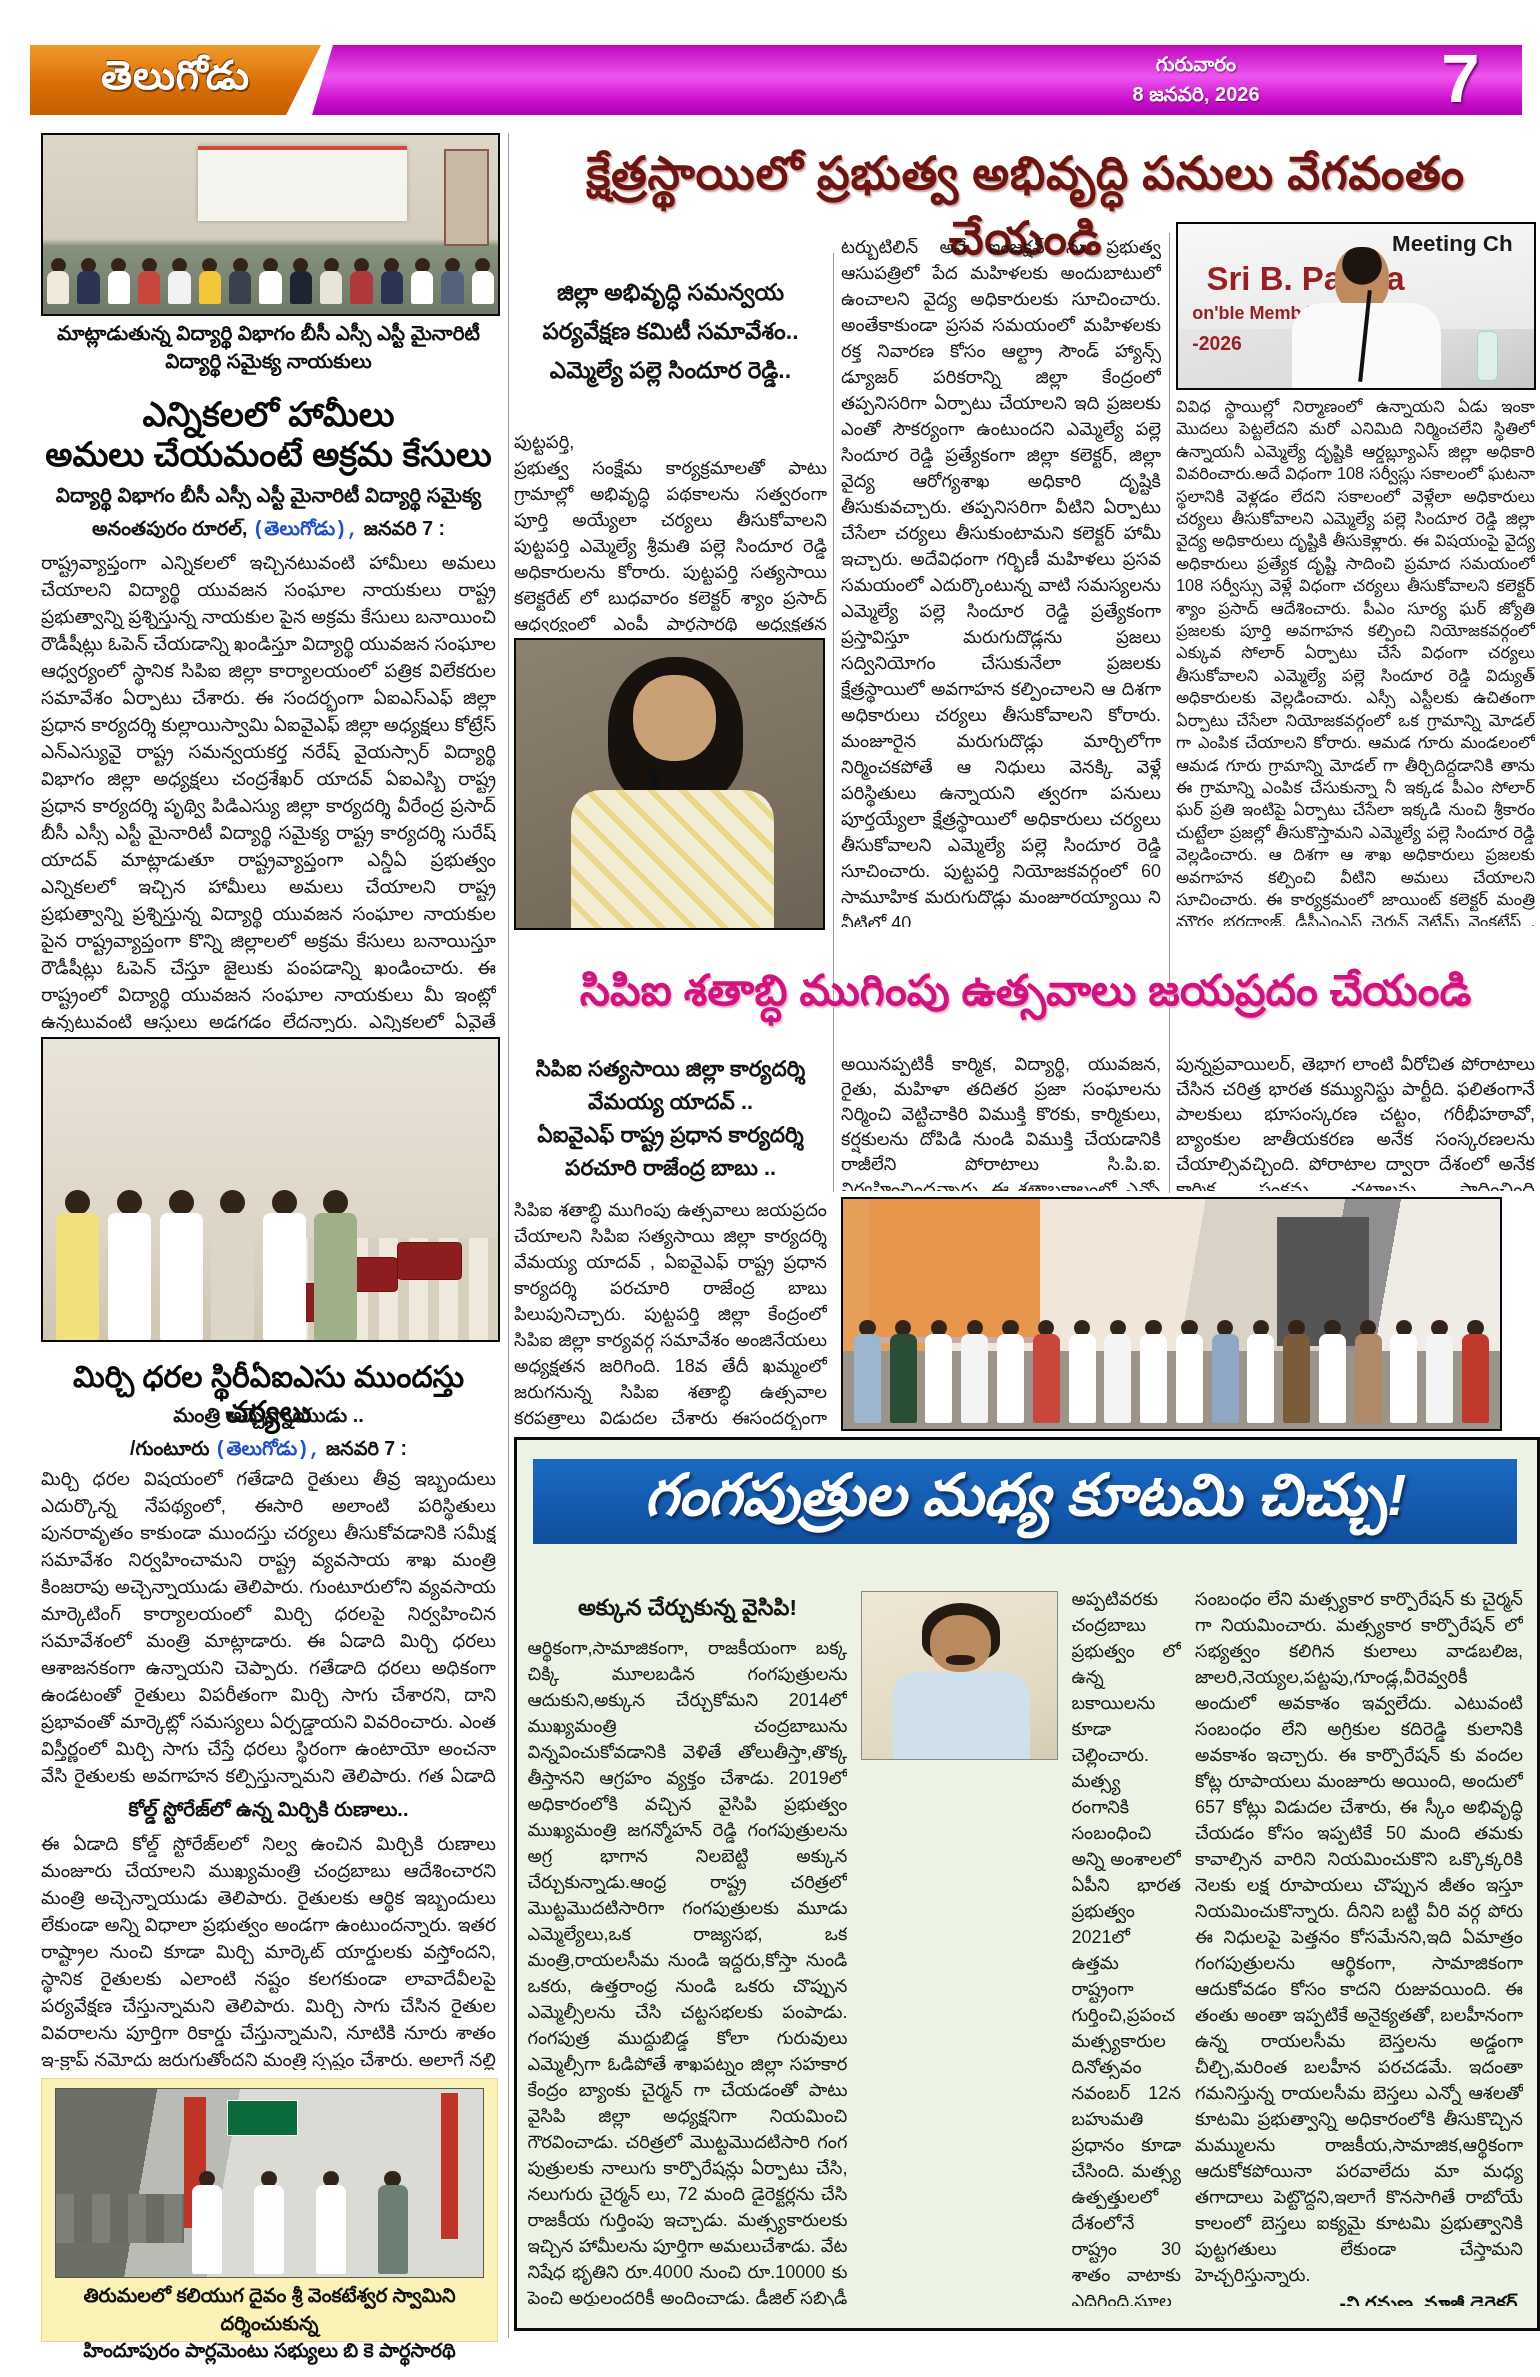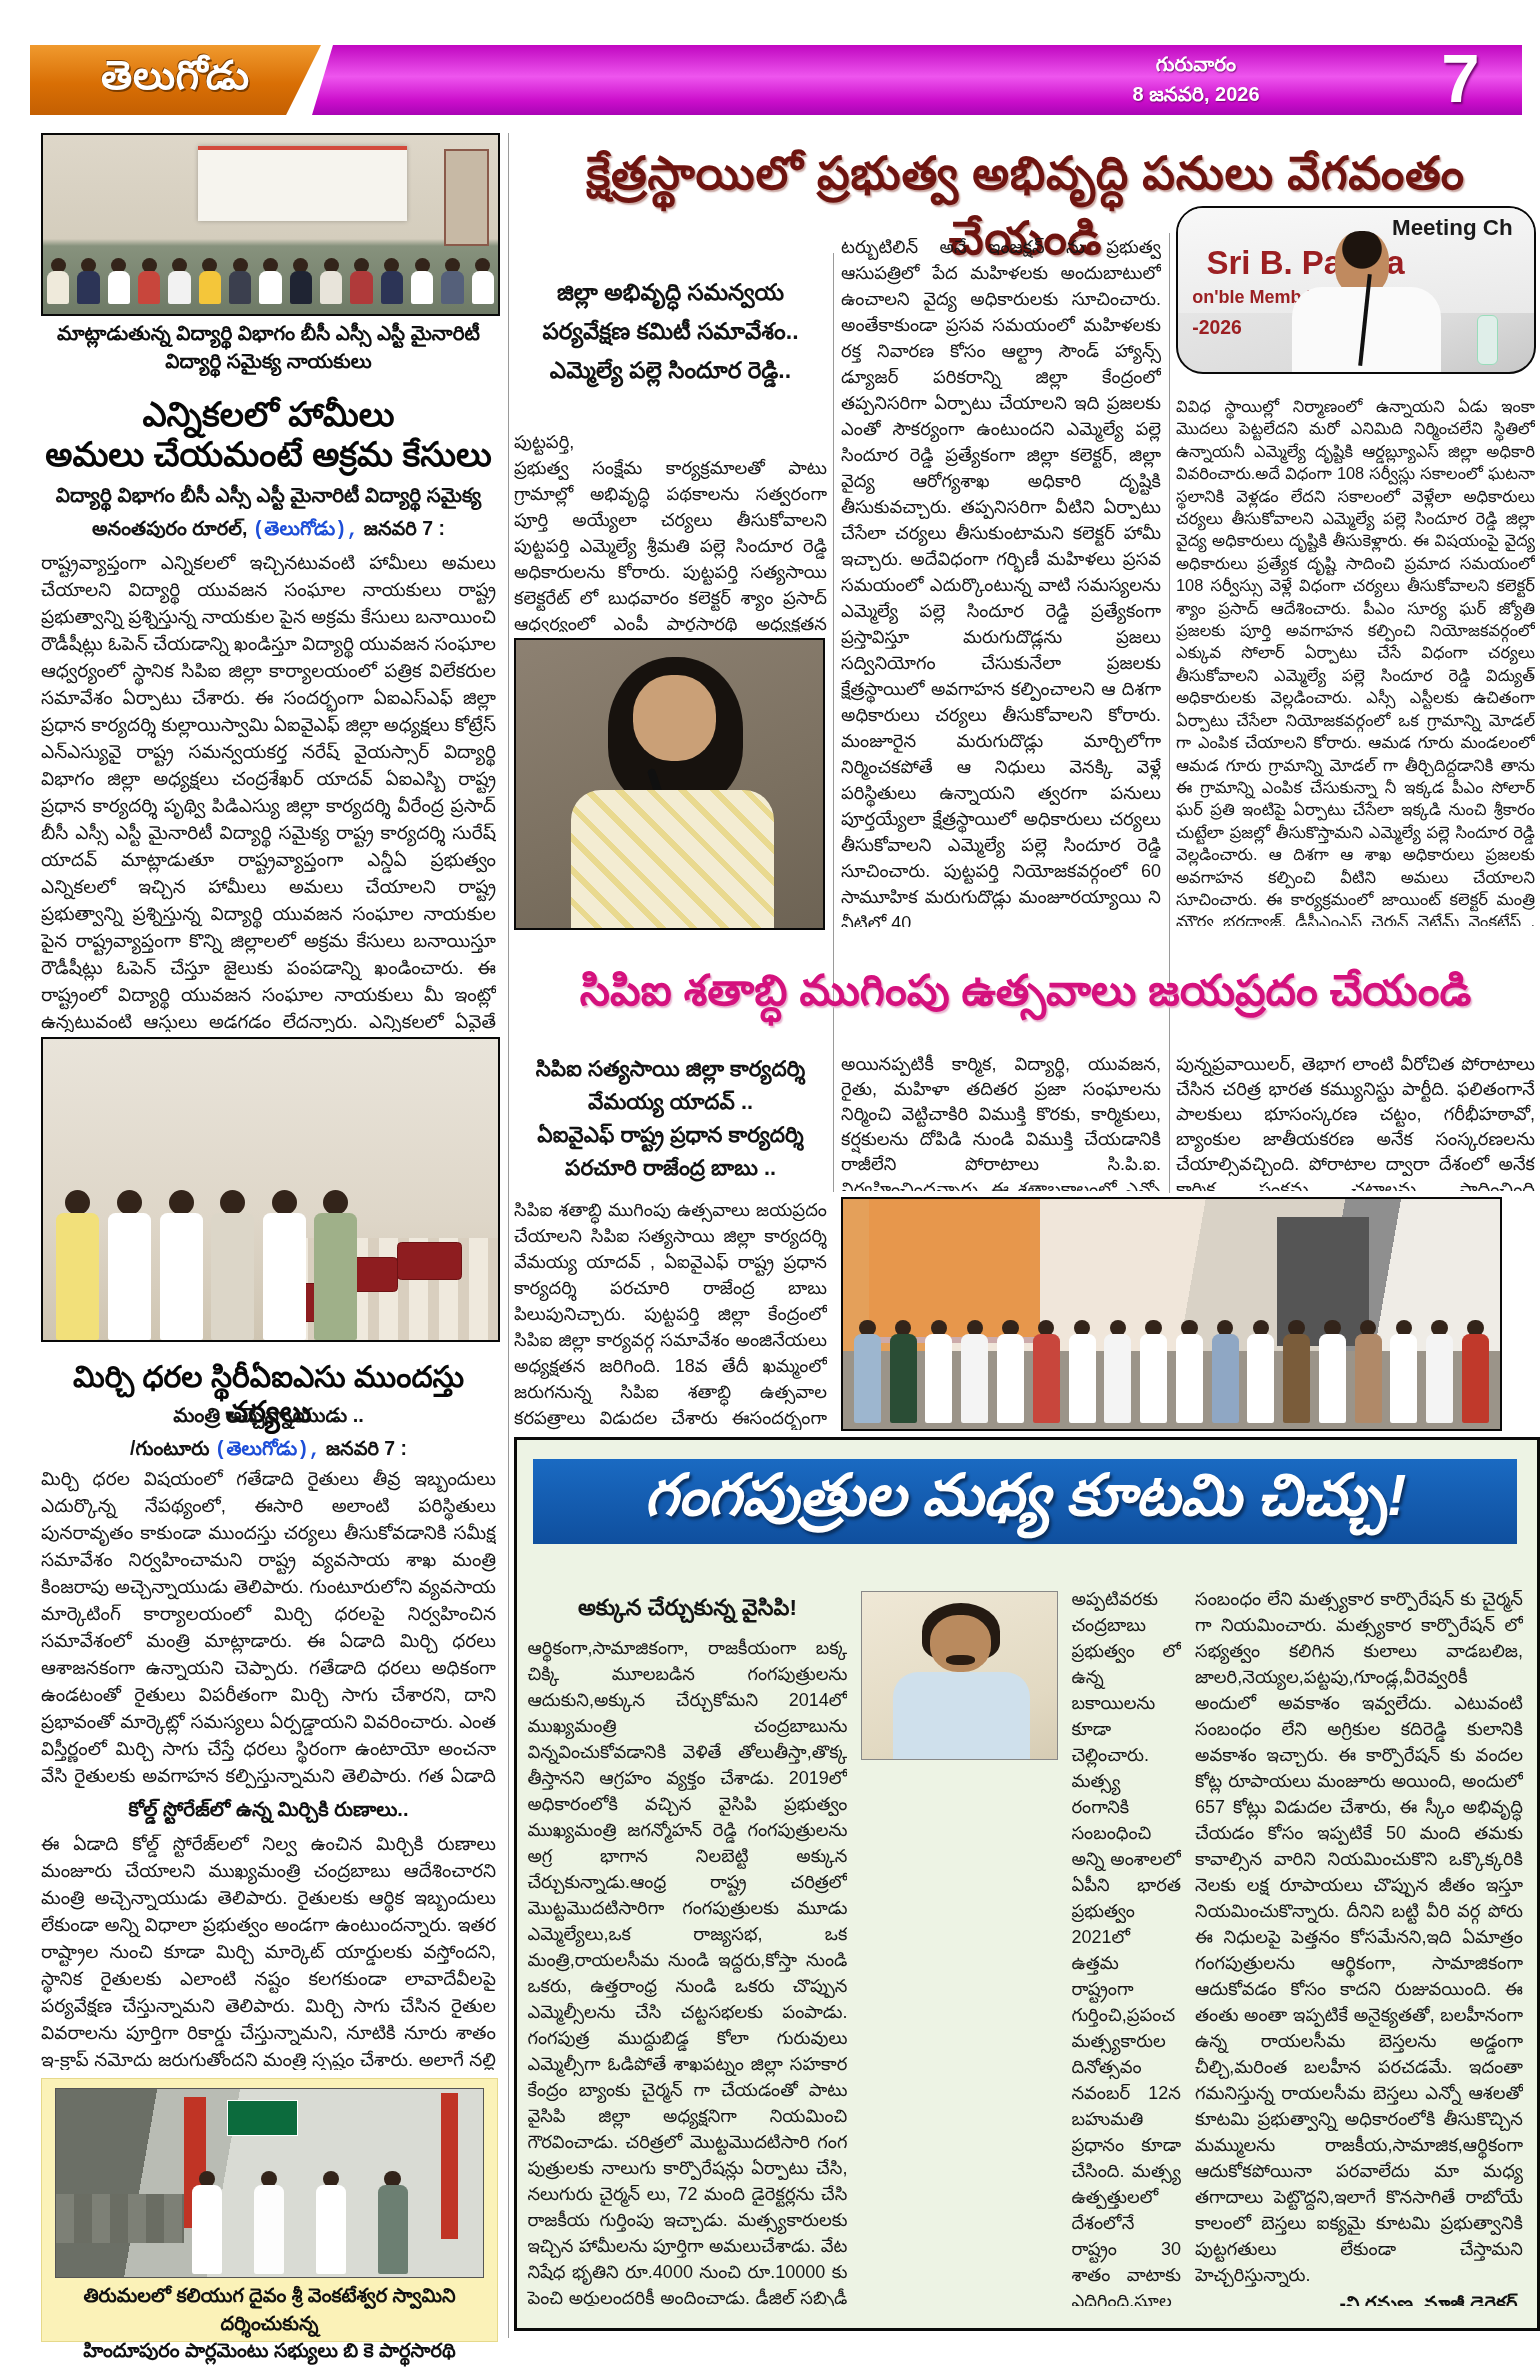--- a/index.html
+++ b/index.html
@@ -312,21 +312,21 @@
 
   <div class="figure ph-woman" style="left:514px;top:638px;width:307px;height:288px;">
     <div class="w-hair"></div>
     <div class="w-face"></div>
     <div class="w-mic"></div>
     <div class="w-dress"></div>
   </div>
 
   <div class="abs body-txt" style="left:841px;top:234px;width:320px;height:693px;font-size:18px;line-height:26px;">టర్బుటిలిన్ అనే ఇంజక్షన్ ను ప్రభుత్వ ఆసుపత్రిలో పేద మహిళలకు అందుబాటులో ఉంచాలని వైద్య అధికారులకు సూచించారు. అంతేకాకుండా ప్రసవ సమయంలో మహిళలకు రక్త నివారణ కోసం ఆల్ట్రా సౌండ్ హ్యాన్స్ డ్యూజర్ పరికరాన్ని జిల్లా కేంద్రంలో తప్పనిసరిగా ఏర్పాటు చేయాలని ఇది ప్రజలకు ఎంతో సౌకర్యంగా ఉంటుందని ఎమ్మెల్యే పల్లె సిందూర రెడ్డి ప్రత్యేకంగా జిల్లా కలెక్టర్, జిల్లా వైద్య ఆరోగ్యశాఖ అధికారి దృష్టికి తీసుకువచ్చారు. తప్పనిసరిగా వీటిని ఏర్పాటు చేసేలా చర్యలు తీసుకుంటామని కలెక్టర్ హామీ ఇచ్చారు. అదేవిధంగా గర్భిణీ మహిళలు ప్రసవ సమయంలో ఎదుర్కొంటున్న వాటి సమస్యలను ఎమ్మెల్యే పల్లె సిందూర రెడ్డి ప్రత్యేకంగా ప్రస్తావిస్తూ మరుగుదొడ్లను ప్రజలు సద్వినియోగం చేసుకునేలా ప్రజలకు క్షేత్రస్థాయిలో అవగాహన కల్పించాలని ఆ దిశగా అధికారులు చర్యలు తీసుకోవాలని కోరారు. మంజూరైన మరుగుదొడ్లు మార్చిలోగా నిర్మించకపోతే ఆ నిధులు వెనక్కి వెళ్లే పరిస్థితులు ఉన్నాయని త్వరగా పనులు పూర్తయ్యేలా క్షేత్రస్థాయిలో అధికారులు చర్యలు తీసుకోవాలని ఎమ్మెల్యే పల్లె సిందూర రెడ్డి  సూచించారు. పుట్టపర్తి నియోజకవర్గంలో 60 సామూహిక మరుగుదొడ్లు మంజూరయ్యాయి ని వీటిలో 40</div>
 
-  <div class="figure ph-mp" style="left:1176px;top:206px;width:356px;height:164px;border-radius:27px;">
+  <div class="figure ph-mp" style="left:1176px;top:222px;width:356px;height:164px;">
     <div class="ban"></div>
     <div class="t1">Meeting Ch</div>
     <div class="t2">Sri B. Partha</div>
     <div class="t3">on'ble Memb   Paliament ,H</div>
     <div class="t4">-2026</div>
     <div class="mp-man-head"></div>
     <div class="mp-man-body"></div>
     <div class="mp-mic"></div>
     <div class="mp-bottle"></div>
   </div>

